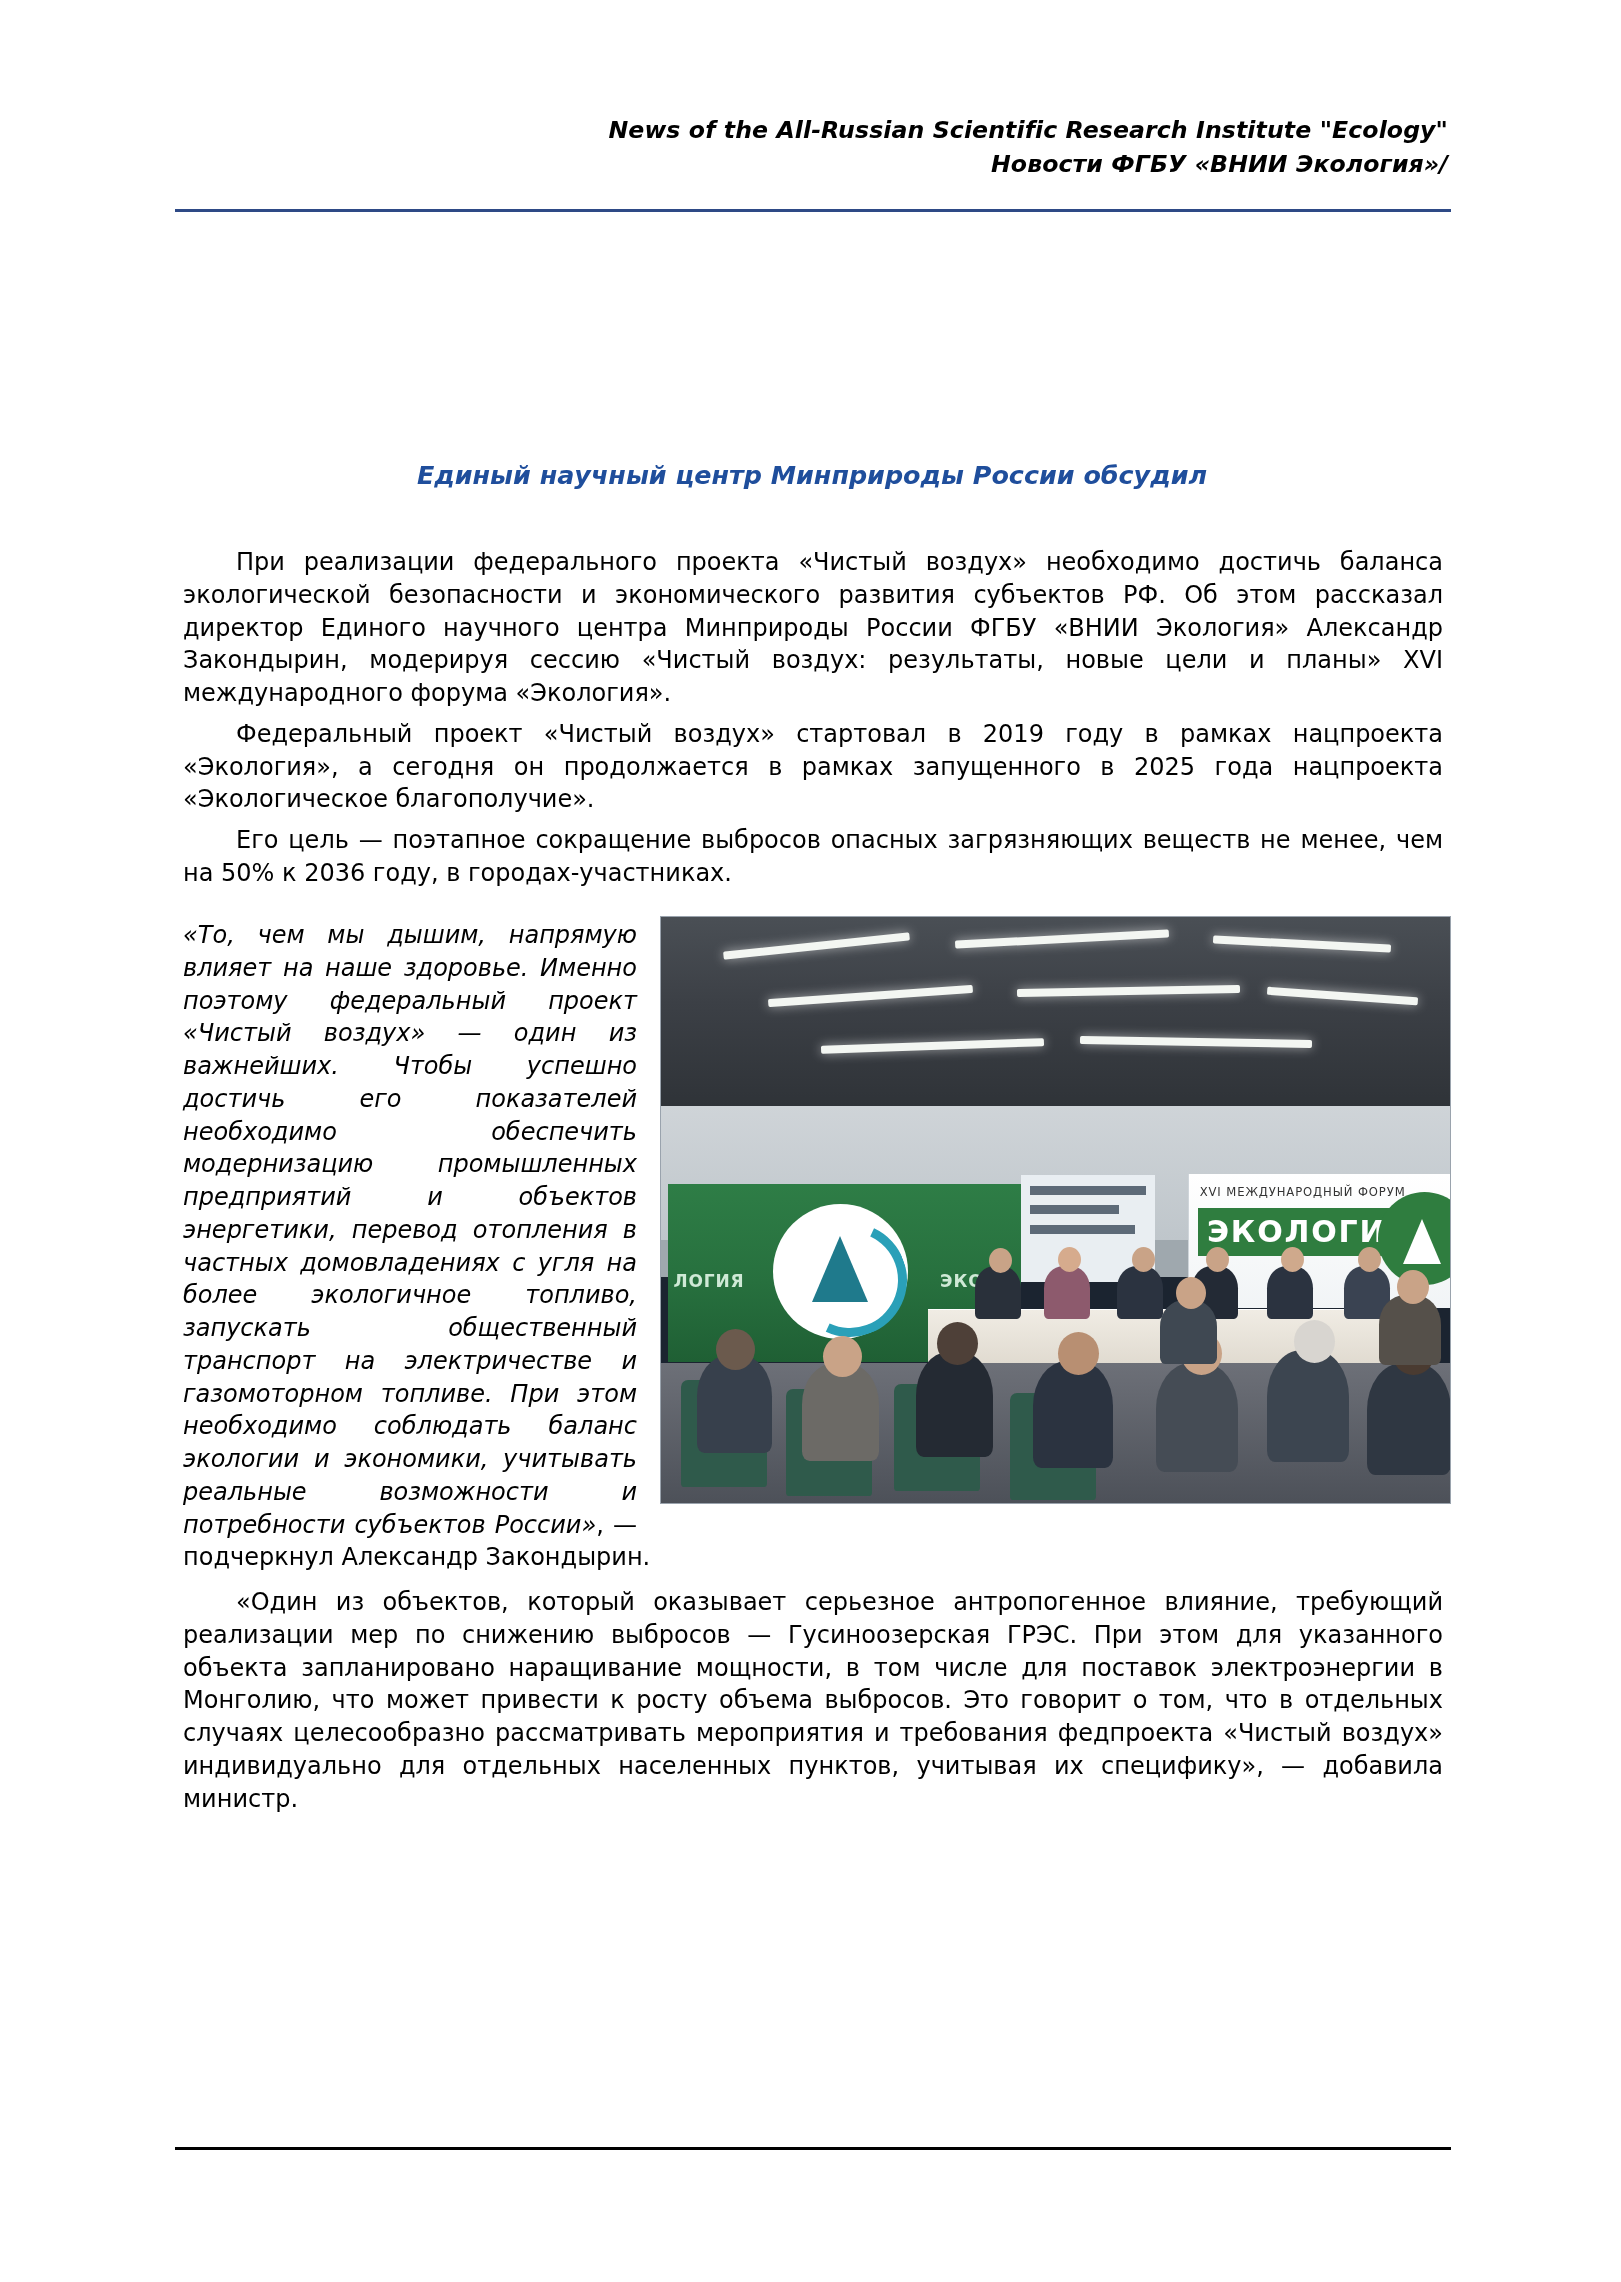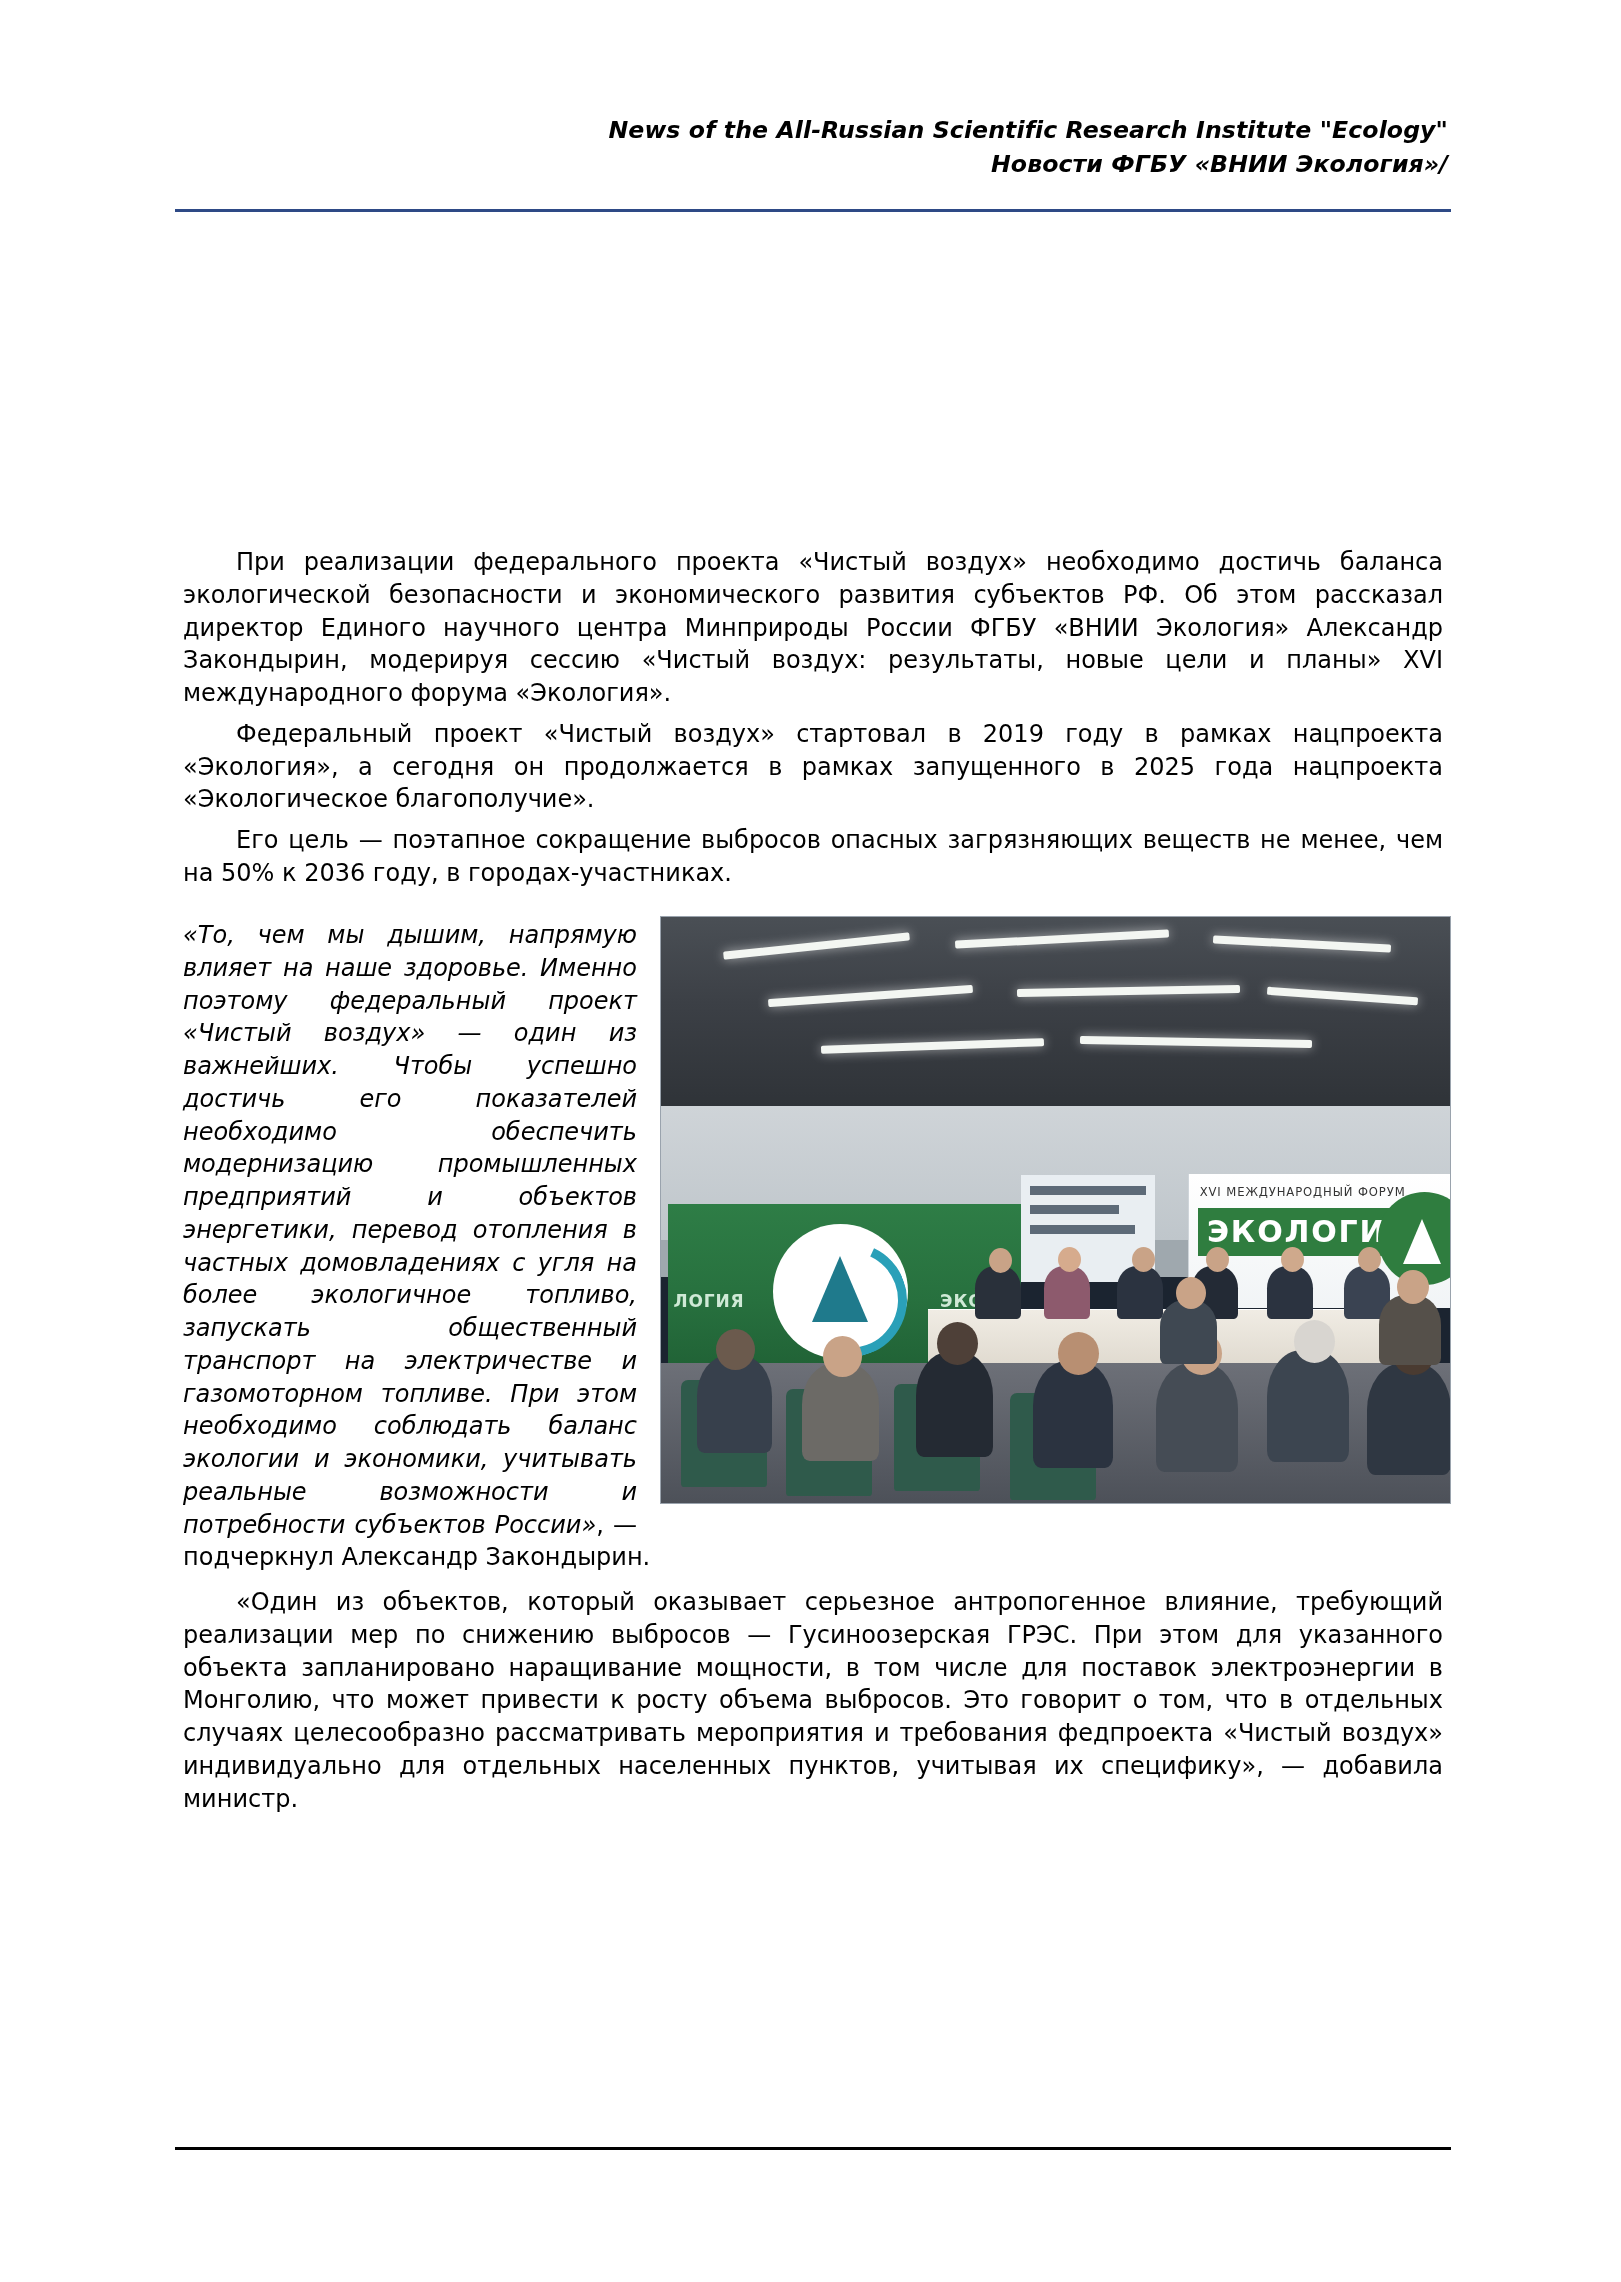--- a/index.html
+++ b/index.html
@@ -122,21 +122,20 @@
     position: absolute; left: 0; top: 189px; width: 100%; height: 134px;
     background: linear-gradient(180deg, #cfd4d8 0%, #bfc6cb 100%);
   }
   .ph-wall2 {
     position: absolute; left: 0; top: 323px; width: 100%; height: 37px;
     background: #9fa8ae;
   }
   .ph-screen-left {
     position: absolute; left: 7.1px; top: 267px; width: 353px; height: 178px;
     background: linear-gradient(180deg, #2e7d46 0%, #27703e 55%, #1f5f34 100%);
-    margin-top: 20px;
   }
   .ph-screen-left .logo-circle {
     position: absolute; left: 105px; top: 19.6px; width: 135px; height: 135px;
     border-radius: 50%; background: #ffffff;
   }
   .ph-screen-left .logo-tri {
     position: absolute; left: 144px; top: 52px;
     width: 0; height: 0;
     border-left: 28.5px solid transparent;
     border-right: 28.5px solid transparent;
@@ -241,20 +240,21 @@
 <div class="page">
 
   <div class="running-head">
     <div class="line">News of the All-Russian Scientific Research Institute "Ecology"</div>
     <div class="line">Новости ФГБУ «ВНИИ Экология»/</div>
   </div>
   <div class="head-rule"></div>
 
 
   <div class="subtitle">
+    <div>Единый научный центр Минприроды России обсудил</div>
   </div>
 
   <div class="body-col" id="block-top">
     <p class="para">При реализации федерального проекта «Чистый воздух» необходимо достичь баланса экологической безопасности и экономического развития субъектов РФ. Об этом рассказал директор Единого научного центра Минприроды России ФГБУ «ВНИИ Экология» Александр Закондырин, модерируя сессию «Чистый воздух: результаты, новые цели и планы» XVI международного форума «Экология».</p>
     <p class="para">Федеральный проект «Чистый воздух» стартовал в 2019 году в рамках нацпроекта «Экология», а сегодня он продолжается в рамках запущенного в 2025 года нацпроекта «Экологическое благополучие».</p>
     <p class="para">Его цель — поэтапное сокращение выбросов опасных загрязняющих веществ не менее, чем на 50% к 2036 году, в городах-участниках.</p>
   </div>
 
   <div class="body-col" id="wrap-section">
 

